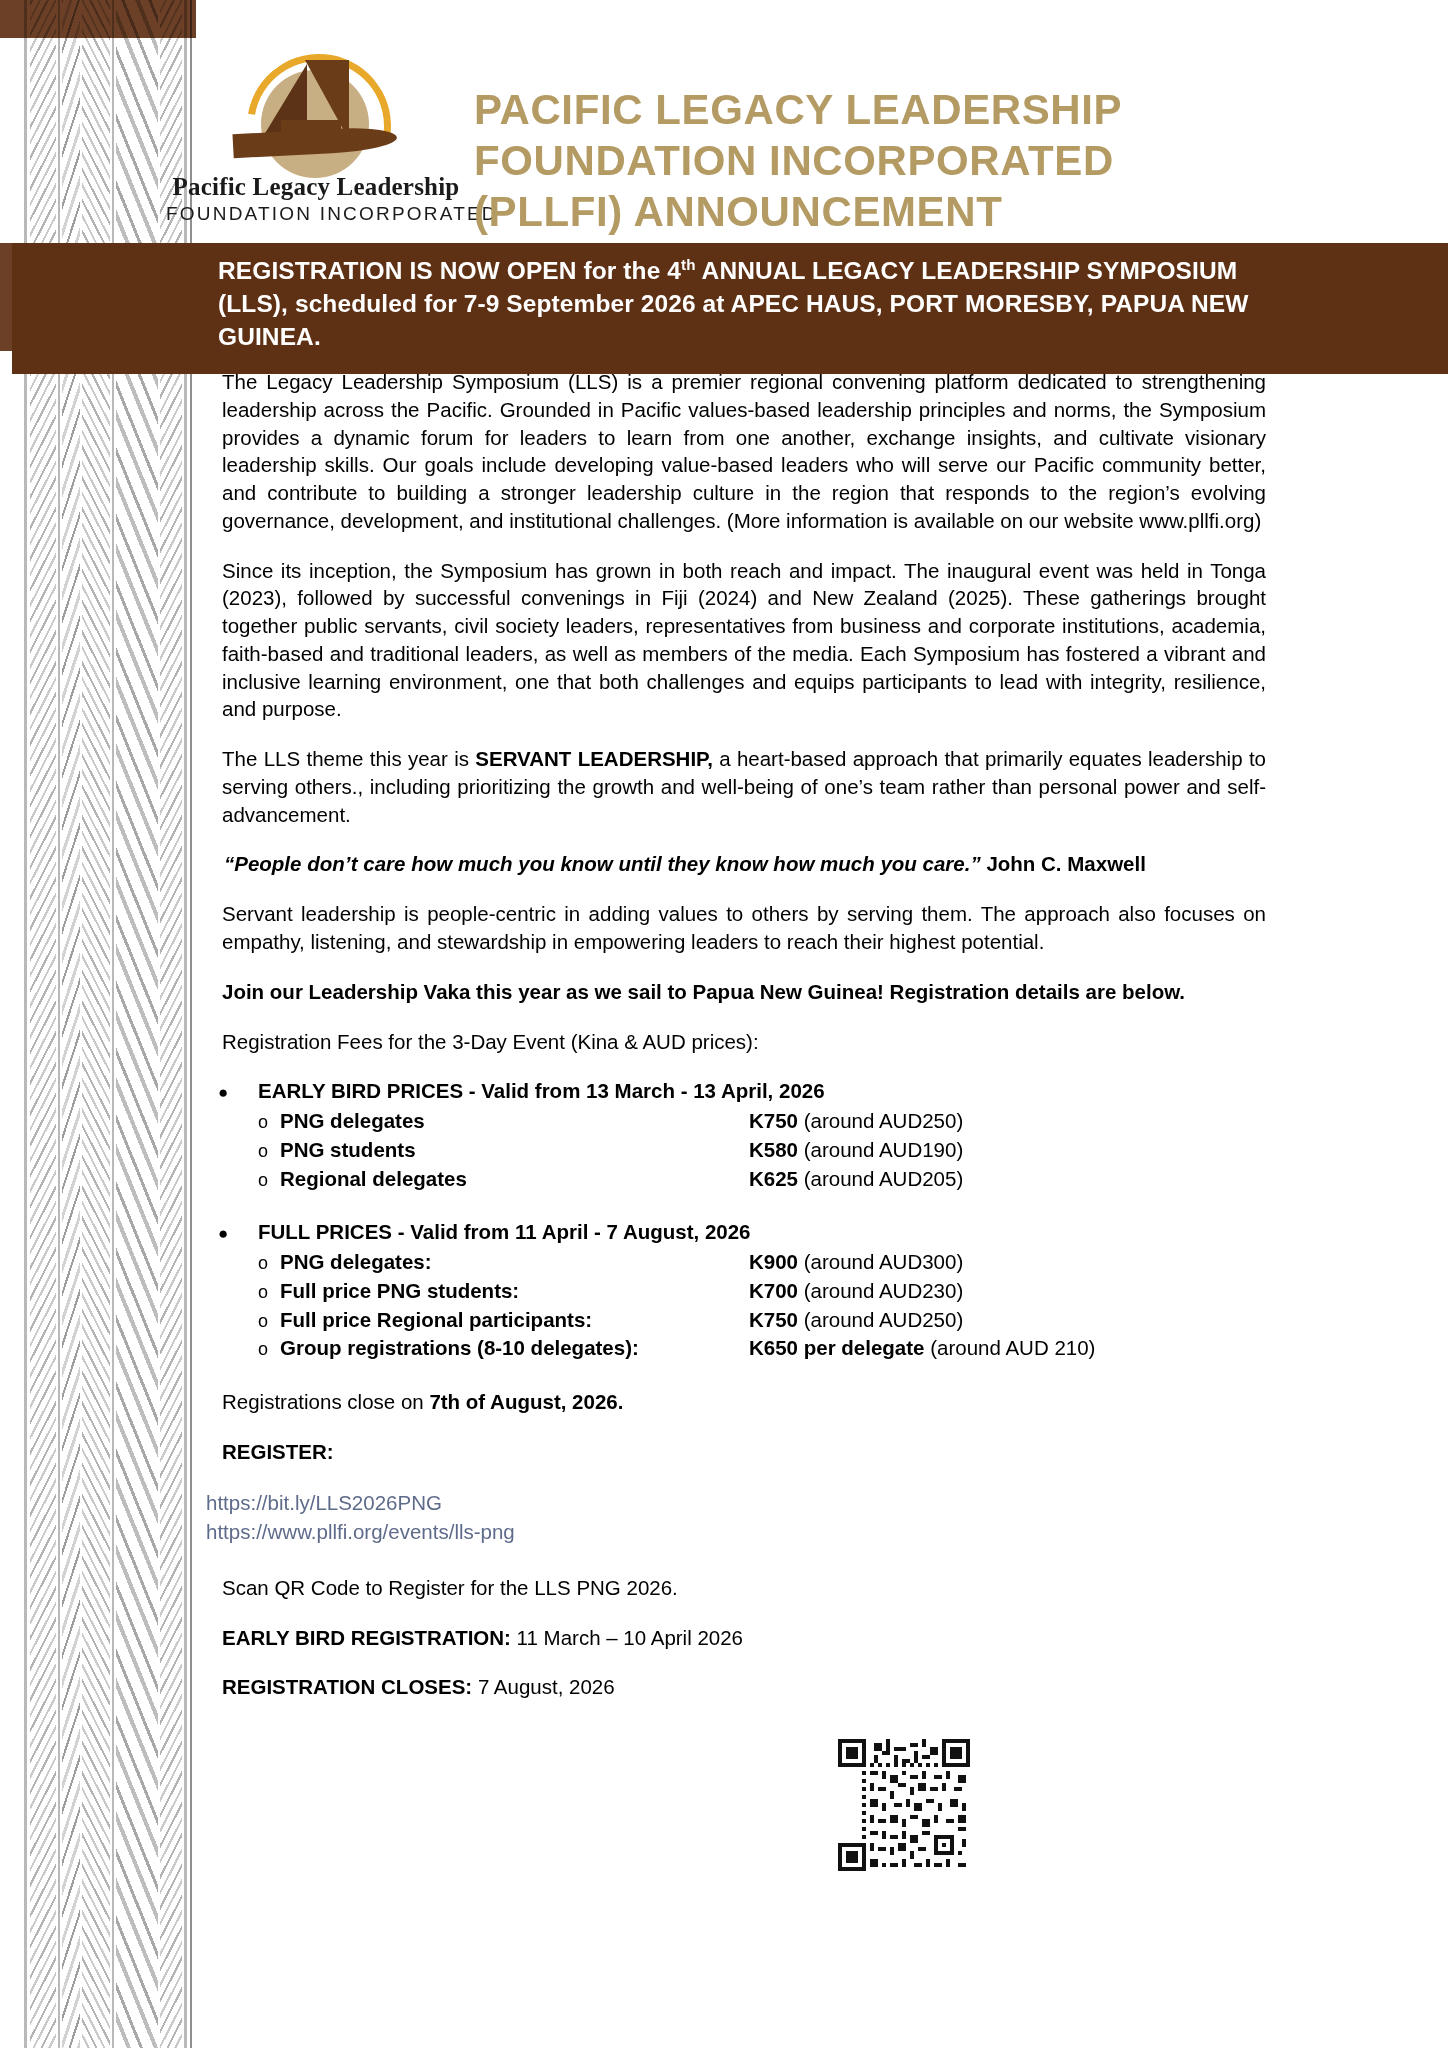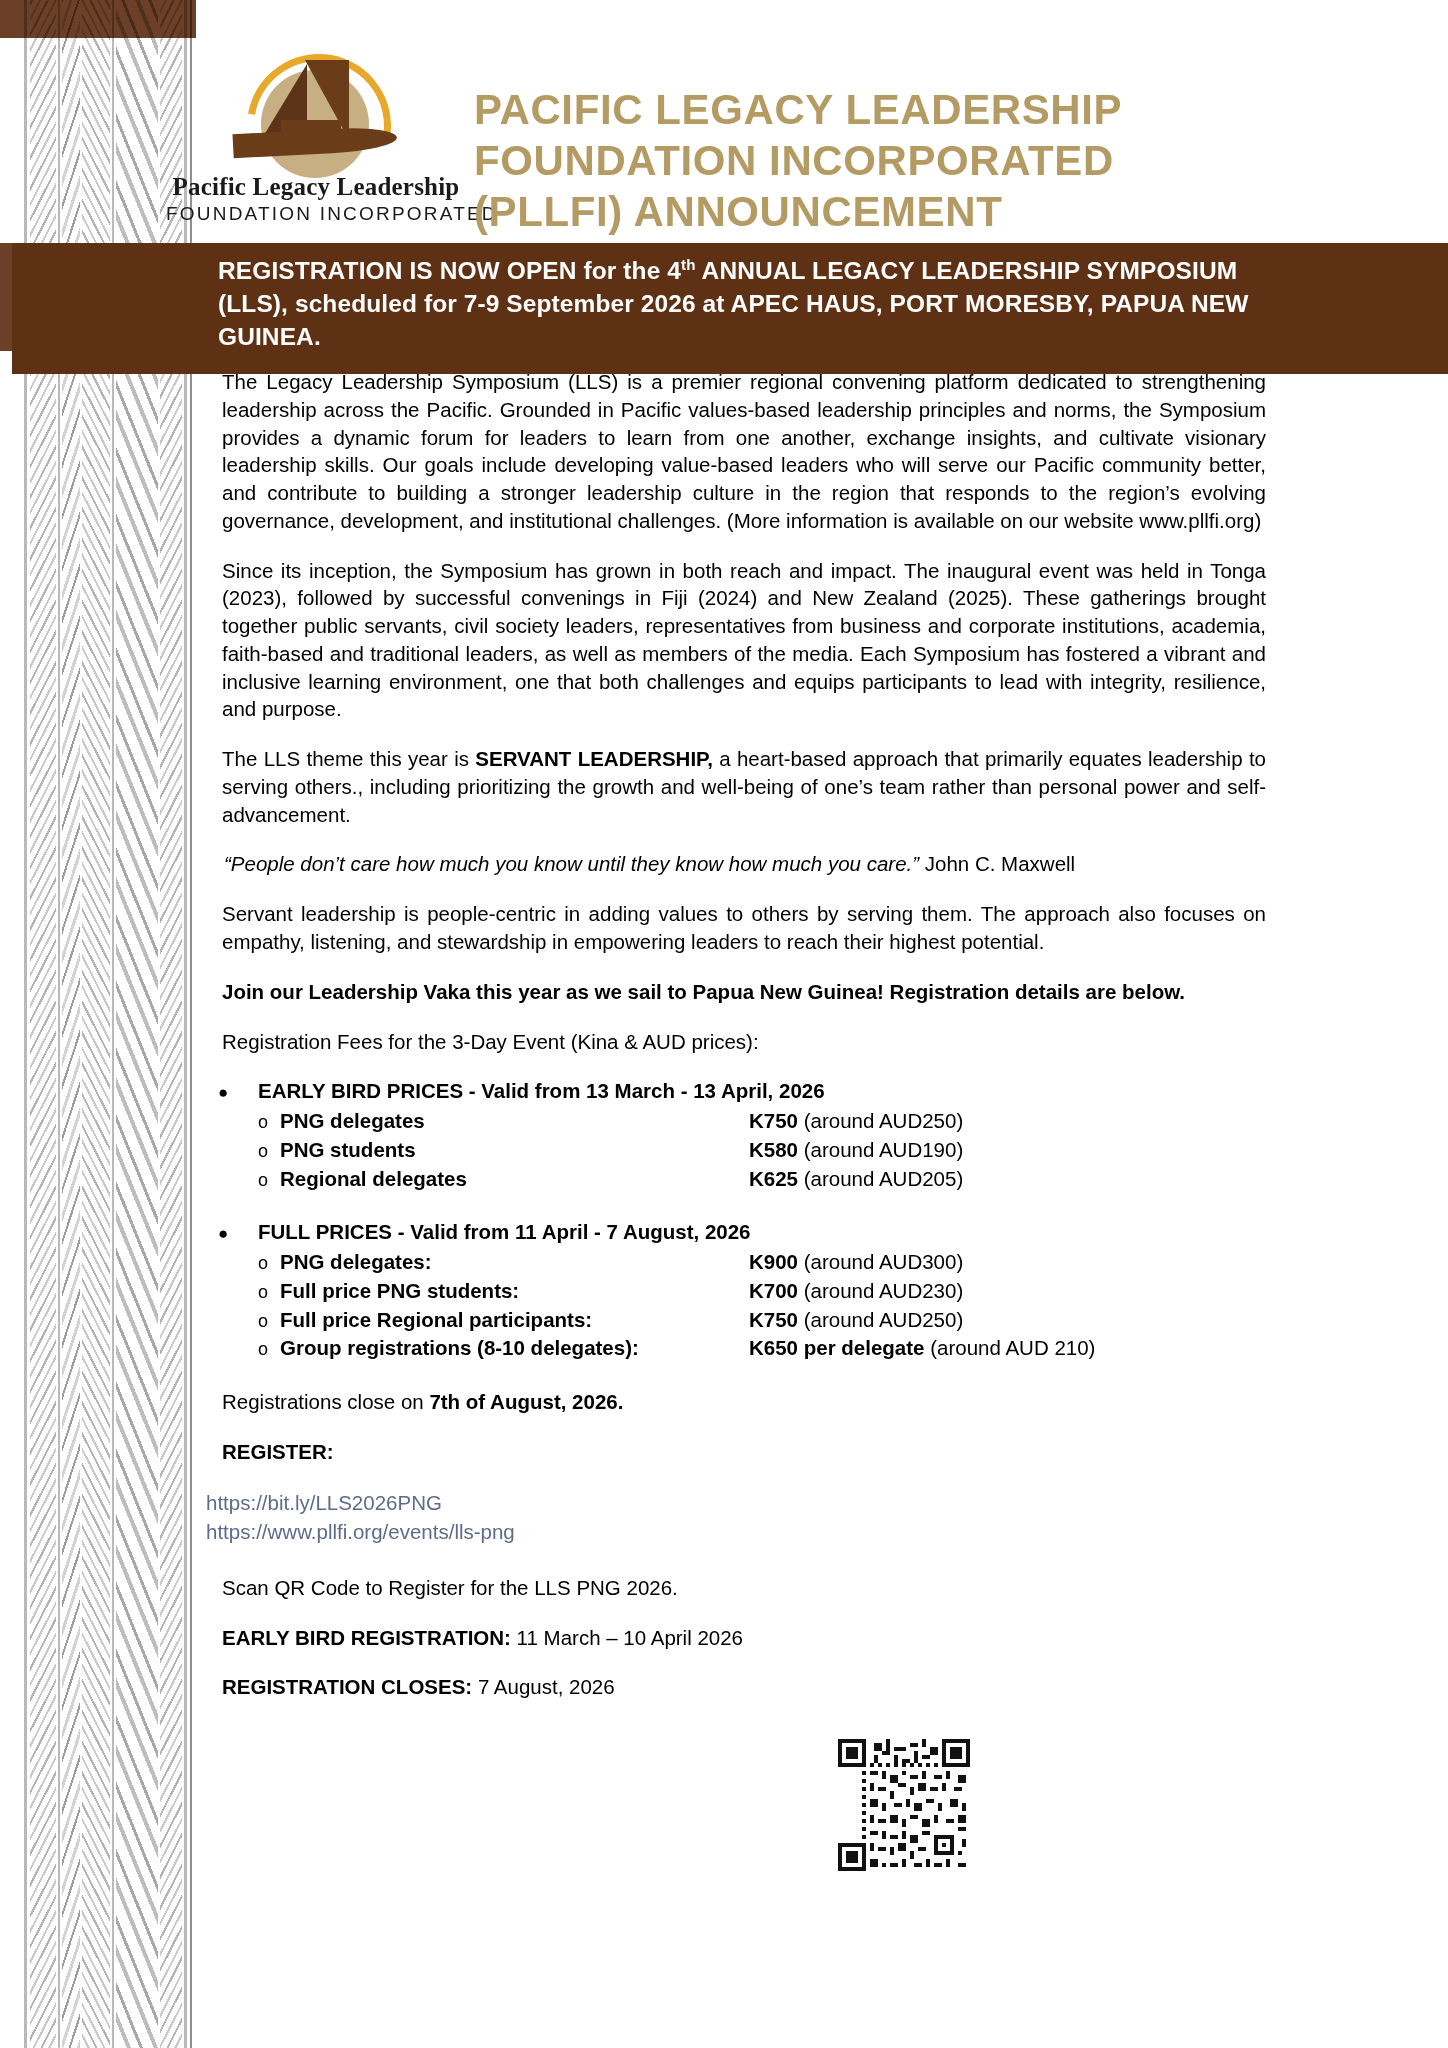--- a/index.html
+++ b/index.html
@@ -224,20 +224,21 @@
     line-height: 1.355;
   }
   .content p {
     margin: 0 0 22px 16px;
     text-align: justify;
   }
   .quote {
     margin: 0 0 22px 18px;
     font-style: italic;
     font-size: 20.5px;
+    font-weight: bold;
   }
   .quote .attrib { font-style: normal; }
   b, strong { font-weight: bold; }
 
   .heading-bold {
     font-weight: bold;
     margin: 0 0 22px 0;
   }
   .fees-title {
     font-weight: normal;

